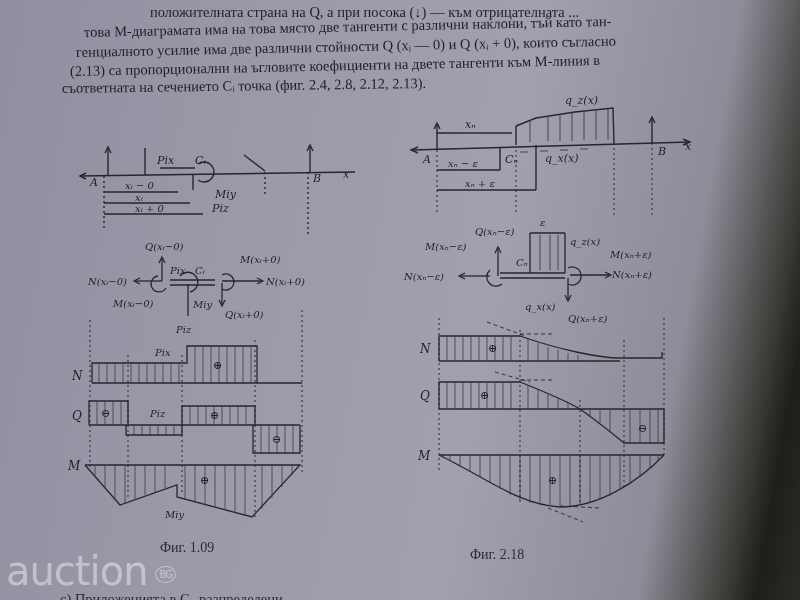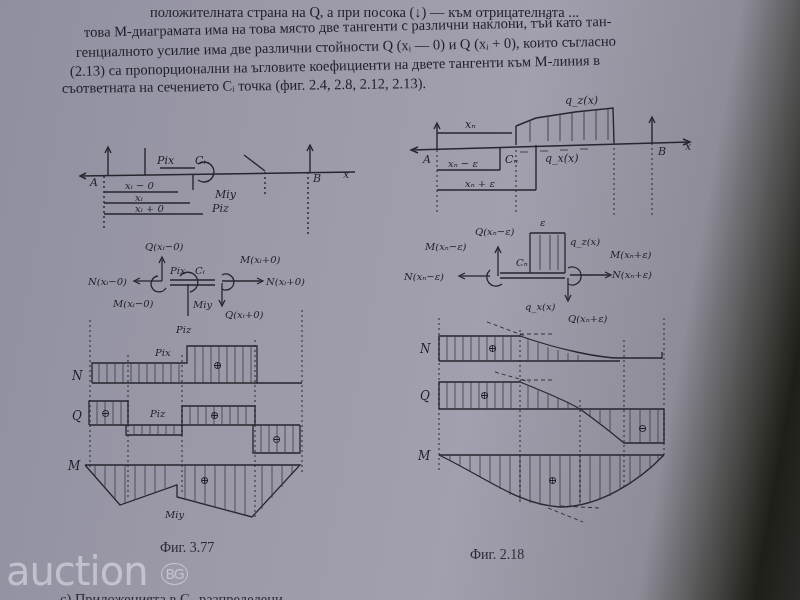--- a/index.html
+++ b/index.html
@@ -3,21 +3,21 @@
 <meta charset="utf-8">
 <style>
   html,body{margin:0;padding:0;}
   body{width:800px;height:600px;overflow:hidden;position:relative;
     background:linear-gradient(100deg,#8f8fa0 0%,#9b99a8 30%,#a29fae 60%,#8e8c98 82%,#4a4a48 90%,#1e1f18 95%,#2a2a28 100%);
     font-family:"DejaVu Serif",serif;color:#202028;}
   .page{position:absolute;left:0;top:0;width:800px;height:600px;}
   .text-line{position:absolute;font-family:"Liberation Serif",serif;font-size:14.5px;color:#1e1e2a;white-space:nowrap;transform-origin:left center;}
   .caption{position:absolute;font-family:"Liberation Serif",serif;font-size:14px;color:#2a2a36;}
   .watermark{position:absolute;left:6px;top:548px;font-family:"DejaVu Sans",sans-serif;font-size:40px;color:rgba(230,230,240,0.55);letter-spacing:-1px;}
-  .watermark small{font-size:14px;vertical-align:middle;border:1px solid rgba(230,230,240,0.55);border-radius:50%;padding:2px 3px;margin-left:14px;}
+  .watermark small{font-size:10px;vertical-align:middle;border:1px solid rgba(230,230,240,0.55);border-radius:50%;padding:2px 3px;margin-left:8px;}
   svg text{font-family:"DejaVu Serif",serif;font-style:italic;fill:#1e1e28;}
 </style>
 </head>
 <body>
 
 <div class="page">
 
   <div class="text-line" style="left:150px;top:4px;">положителната страна на Q, а при посока (↓) — към отрицателната ...</div>
   <div class="text-line" style="left:84px;top:24px;transform:rotate(-1.2deg);">това M-диаграмата има на това място две тангенти с различни наклони, тъй като тан-</div>
   <div class="text-line" style="left:76px;top:44px;transform:rotate(-1.2deg);">генциалното усилие има две различни стойности Q (xᵢ — 0) и Q (xᵢ + 0), които съгласно</div>
@@ -218,19 +218,19 @@
     </g>
     <text x="420" y="353" font-size="12">N</text>
     <text x="420" y="400" font-size="12">Q</text>
     <text x="418" y="460" font-size="12">M</text>
     <text x="488" y="352" font-size="11">⊕</text>
     <text x="480" y="399" font-size="11">⊕</text>
     <text x="638" y="432" font-size="11">⊖</text>
     <text x="548" y="484" font-size="11">⊕</text>
   </svg>
 
-  <div class="caption" style="left:160px;top:540px;">Фиг. 3.77</div>
+  <div class="caption" style="left:160px;top:540px;">Фиг. 1.09</div>
   <div class="caption" style="left:470px;top:547px;">Фиг. 2.18</div>
 
   <div class="watermark"><span>auction</span><small>BG</small></div>
 
   <div class="text-line" style="left:60px;top:588px;color:#2a2a34;">c) Приложенията в Cₙ разпределени ...</div>
 </div>
 
 </body></html>

